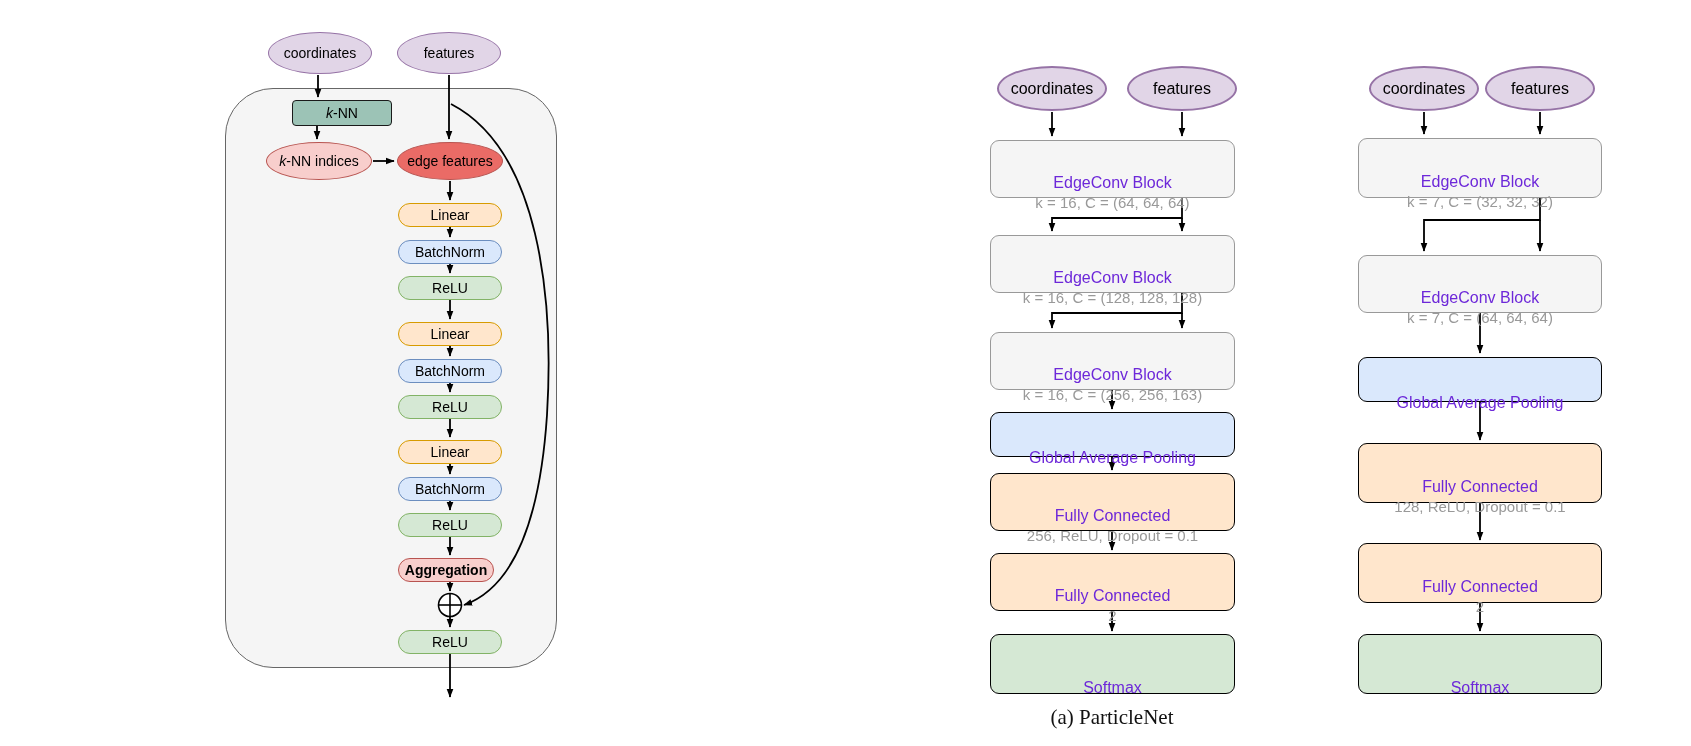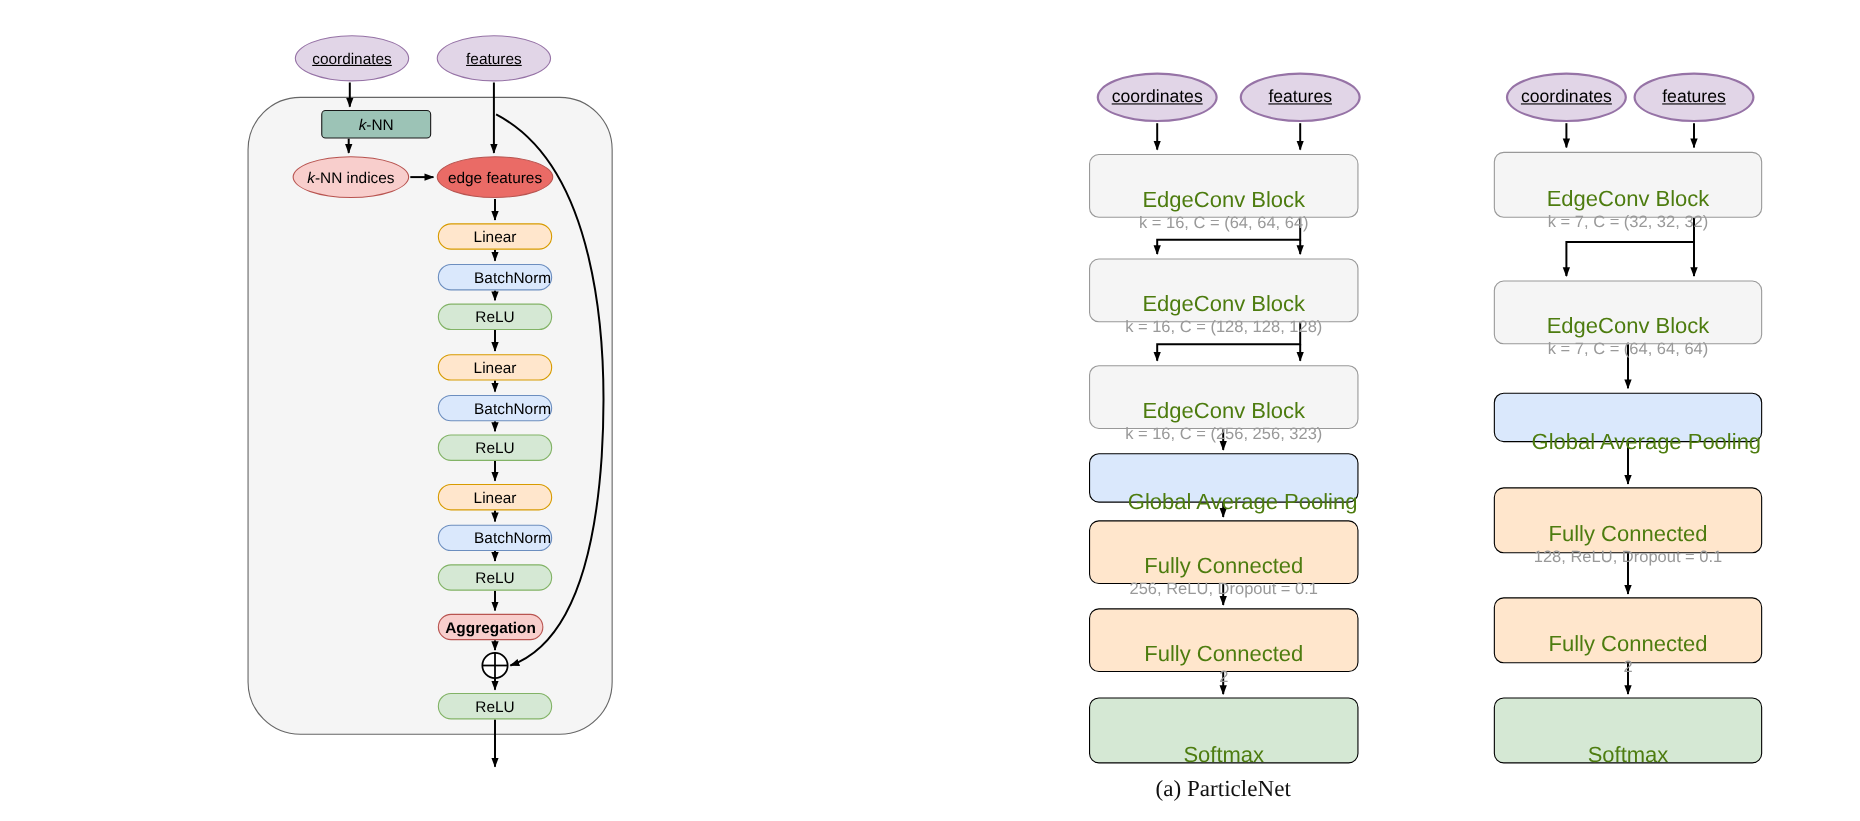--- a/index.html
+++ b/index.html
@@ -18,34 +18,34 @@
     position:relative; width:1691px; height:746px; background:#ffffff;
     font-family:"Liberation Sans","DejaVu Sans",sans-serif; color:#000;
     overflow:hidden;
   }
   .abs{position:absolute; box-sizing:border-box;}
   .center{display:flex; align-items:center; justify-content:center; text-align:center;}
   .col{display:flex; flex-direction:column; align-items:center; justify-content:center; text-align:center;}
 
   .ellipse{border-radius:50%; border:1.5px solid; font-size:14px;}
   .ellipse.big{border-width:2px; font-size:16px;}
-  .purple{background:var(--purple-fill,#E1D5E7); border-color:var(--purple-stroke,#9673A6);text-decoration:underline;}
+  .purple{background:var(--purple-fill,#E1D5E7); border-color:var(--purple-stroke,#9673A6);}
   .pinkE{background:var(--pink-fill,#F8CECC); border-color:var(--red-stroke,#B85450);justify-content:center;}
   .redE{background:var(--red-solid-fill,#EA6B66); border-color:var(--red-stroke,#B85450); color:#000000;}
 
   .sbox{border:1.4px solid; border-radius:12px; font-size:14px;}
   .tealB{background:var(--teal-fill,#9CC3B6); border-color:var(--teal-stroke,#1A1A1A); border-radius:4px;}
   .orangeB{background:var(--orange-fill,#FFE6CC); border-color:var(--orange-stroke,#D79B00);}
-  .blueB{background:var(--blue-fill,#DAE8FC); border-color:var(--blue-stroke,#6C8EBF);justify-content:flex-end;}
+  .blueB{background:var(--blue-fill,#DAE8FC); border-color:var(--blue-stroke,#6C8EBF);}
   .greenB{background:var(--green-fill,#D5E8D4); border-color:var(--green-stroke,#82B366);}
   .pinkB{background:var(--pink-fill,#F8CECC); border-color:var(--red-stroke,#B85450);}
 
   .bigblock{border:1.6px solid; border-radius:9px; font-size:16px;}
   .grayBlk{background:var(--block-fill,#F5F5F5); border-color:var(--block-stroke,#999999);}
-  .blk-title{font-size:20px; color:#4d7c0f; line-height:21px;margin-top:46px;}
+  .blk-title{font-size:16px; color:#6d28d9; line-height:21px;margin-top:46px;}
   .blk-sub{font-size:15px; color:var(--subtitle-text,#999999); line-height:19px;}
 
   .containerBox{background:var(--block-fill,#F5F5F5); border:1.5px solid var(--container-stroke,#666666); border-radius:48px;}
 
   .caption{font-family:"Liberation Serif","DejaVu Serif",serif; font-size:21px; color:#111;}
   .it{font-style:italic;}
 
   svg.wires{position:absolute; left:0; top:0; z-index:5; pointer-events:none;}
   .lvl1{z-index:1;} .lvl10{z-index:10;}
   .fl{stroke:var(--arrow-color,#000); stroke-width:1.8; fill:none; marker-end:url(#arr);}
@@ -124,21 +124,21 @@
   <div class="abs col bigblock grayBlk lvl10" style="left:990px; top:140px; width:245px; height:58px;">
     <div class="blk-title">EdgeConv Block</div>
     <div class="blk-sub">k = 16, C = (64, 64, 64)</div>
   </div>
   <div class="abs col bigblock grayBlk lvl10" style="left:990px; top:235px; width:245px; height:58px;">
     <div class="blk-title">EdgeConv Block</div>
     <div class="blk-sub">k = 16, C = (128, 128, 128)</div>
   </div>
   <div class="abs col bigblock grayBlk lvl10" style="left:990px; top:332px; width:245px; height:58px;">
     <div class="blk-title">EdgeConv Block</div>
-    <div class="blk-sub">k = 16, C = (256, 256, 323)</div>
+    <div class="blk-sub">k = 16, C = (256, 256, 163)</div>
   </div>
 
   <div class="abs center bigblock blueB lvl10" style="left:990px; top:412px; width:245px; height:45px;">
     <span class="blk-title">Global Average Pooling</span>
     </div>
 
   <div class="abs col bigblock orangeB lvl10" style="left:990px; top:473px; width:245px; height:58px;">
     <div class="blk-title">Fully Connected</div>
     <div class="blk-sub">256, ReLU, Dropout = 0.1</div>
   </div>

